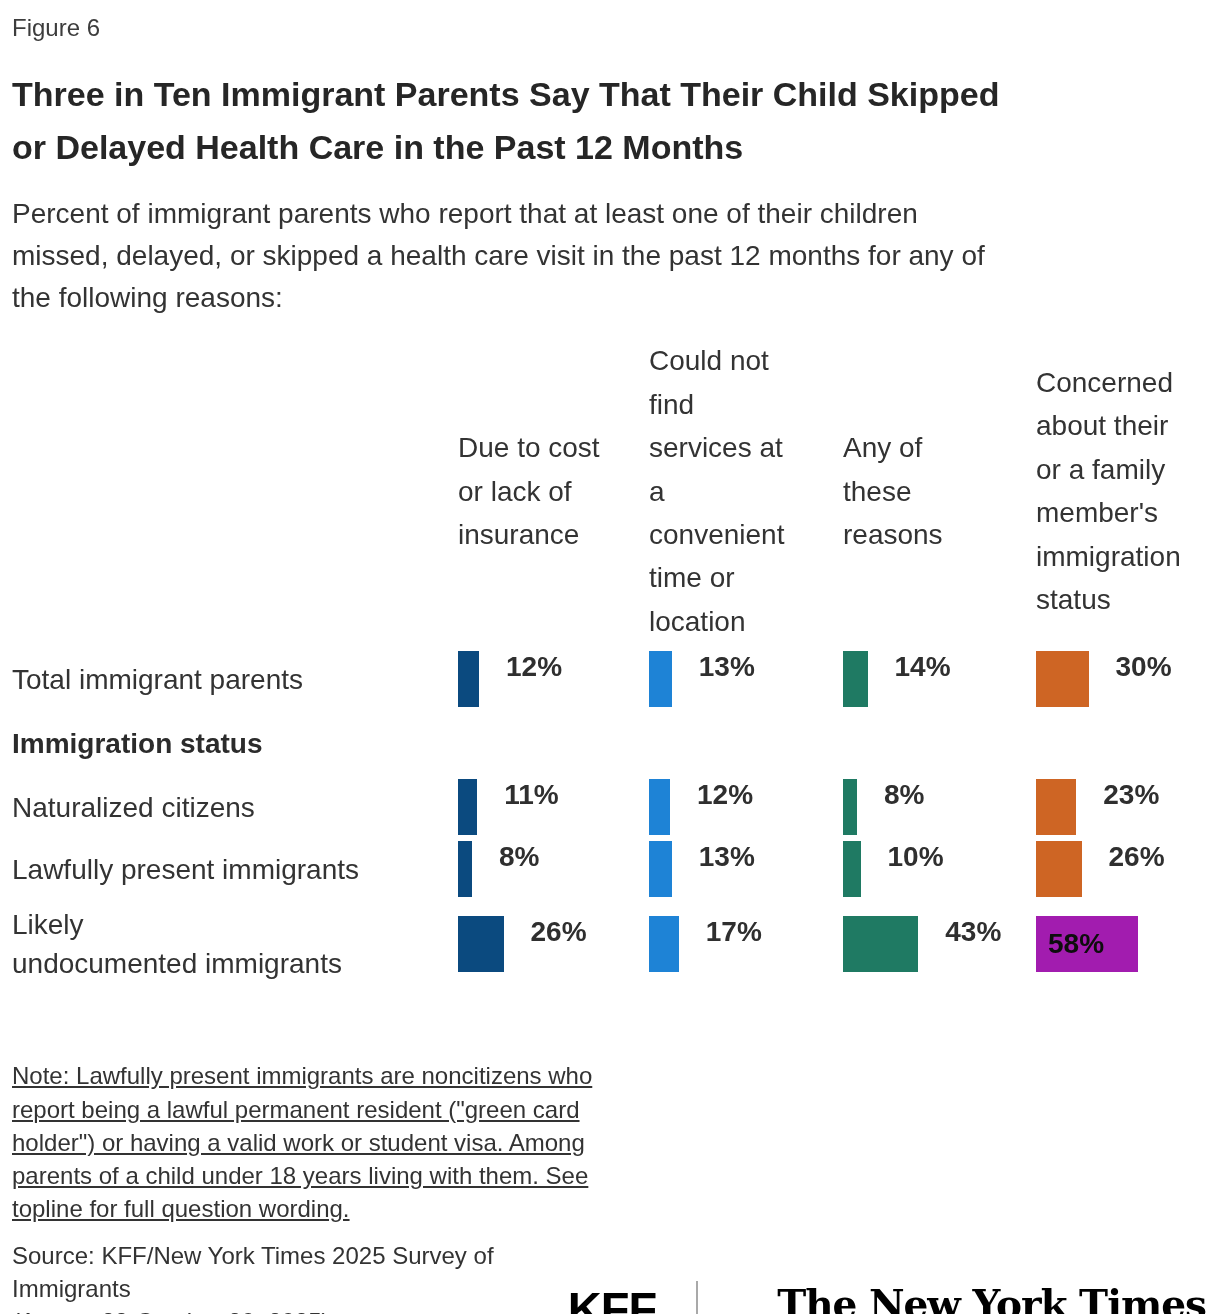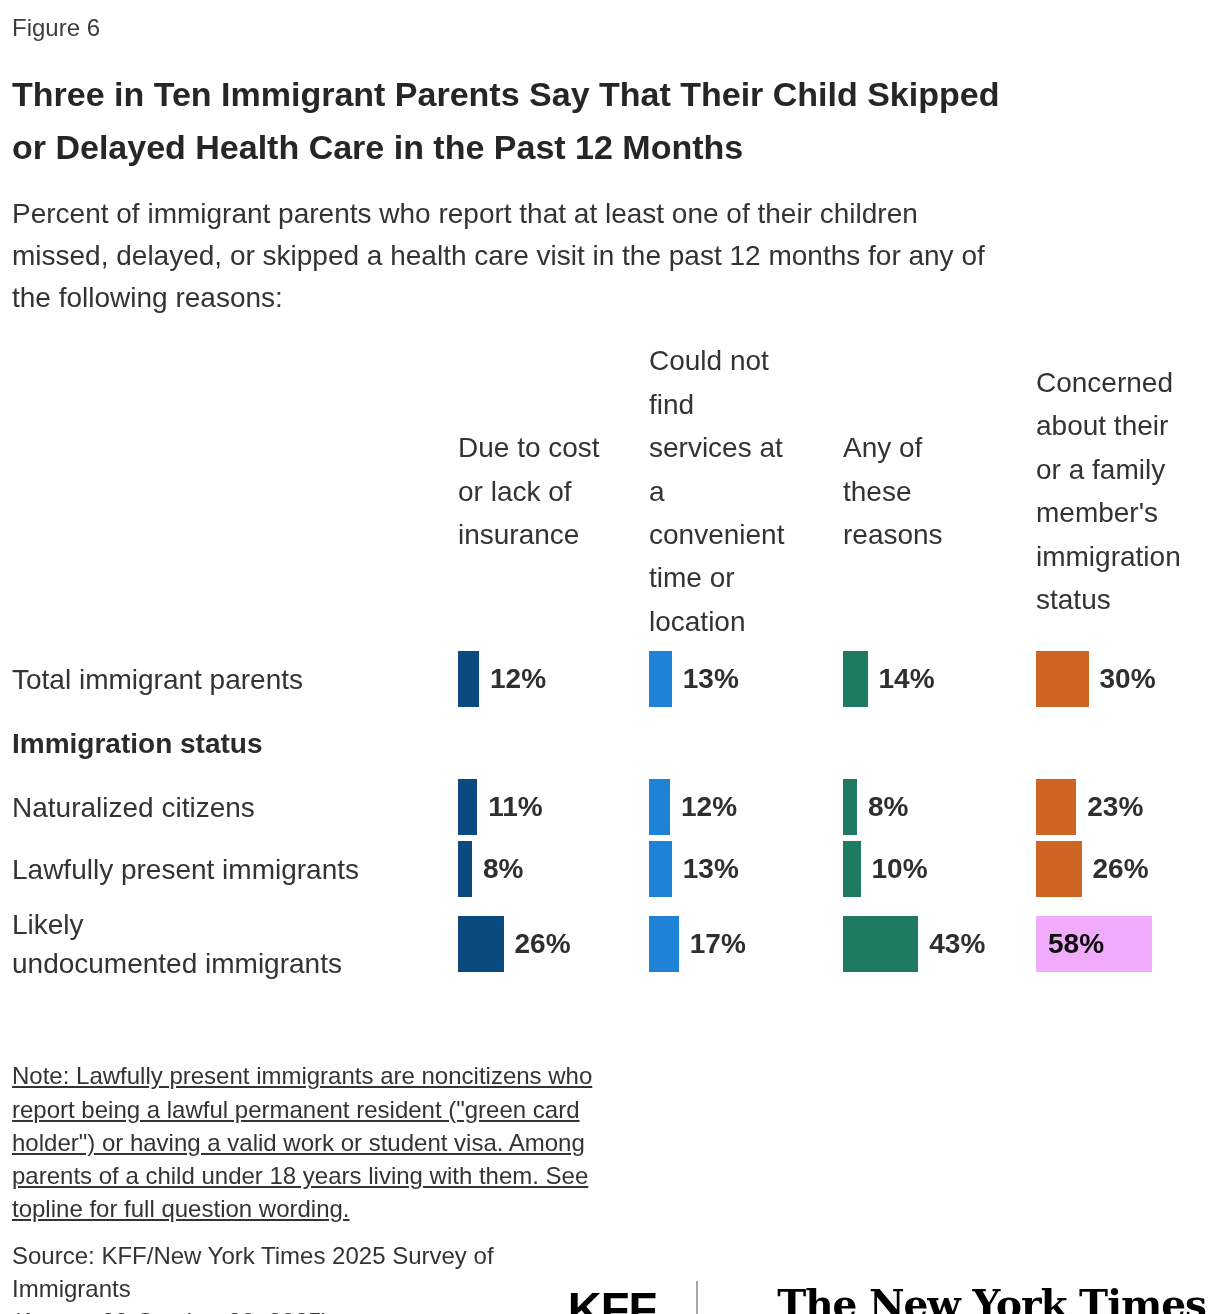--- a/index.html
+++ b/index.html
@@ -74,22 +74,22 @@
   }
   .section-header {
     margin: 16px 12px 14px;
     font-size: 28px;
     line-height: 1.5;
     font-weight: 700;
     color: #2b2b2b;
   }
   .bar-cell {
     display: flex;
-    align-items: center;
-    gap: 11px;
+    align-items: flex-start;
+    gap: 27px;
   }
   .bar {
     height: 56px;
     flex: 0 0 auto;
     display: flex;
     align-items: center;
   }
   .val {
     font-size: 28px;
     font-weight: 700;
@@ -253,21 +253,21 @@
   </div>
   <div class="bar-cell">
     <div class="bar" style="width: 29.75px; background: rgb(30, 131, 214);"></div>
     <span class="val">17%</span>
   </div>
   <div class="bar-cell">
     <div class="bar" style="width: 75.25px; background: rgb(31, 122, 99);"></div>
     <span class="val">43%</span>
   </div>
   <div class="bar-cell">
-    <div class="bar" style="width: 116px; background: #f0abfc;">
+    <div class="bar" style="width: 102px; background: #a21caf;">
       <span class="val inside">58%</span>
     </div>
   </div>
 </div>
 
 <p class="note">Note: Lawfully present immigrants are noncitizens who
 report being a lawful permanent resident ("green card
 holder") or having a valid work or student visa. Among
 parents of a child under 18 years living with them. See
 topline for full question wording.</p>

